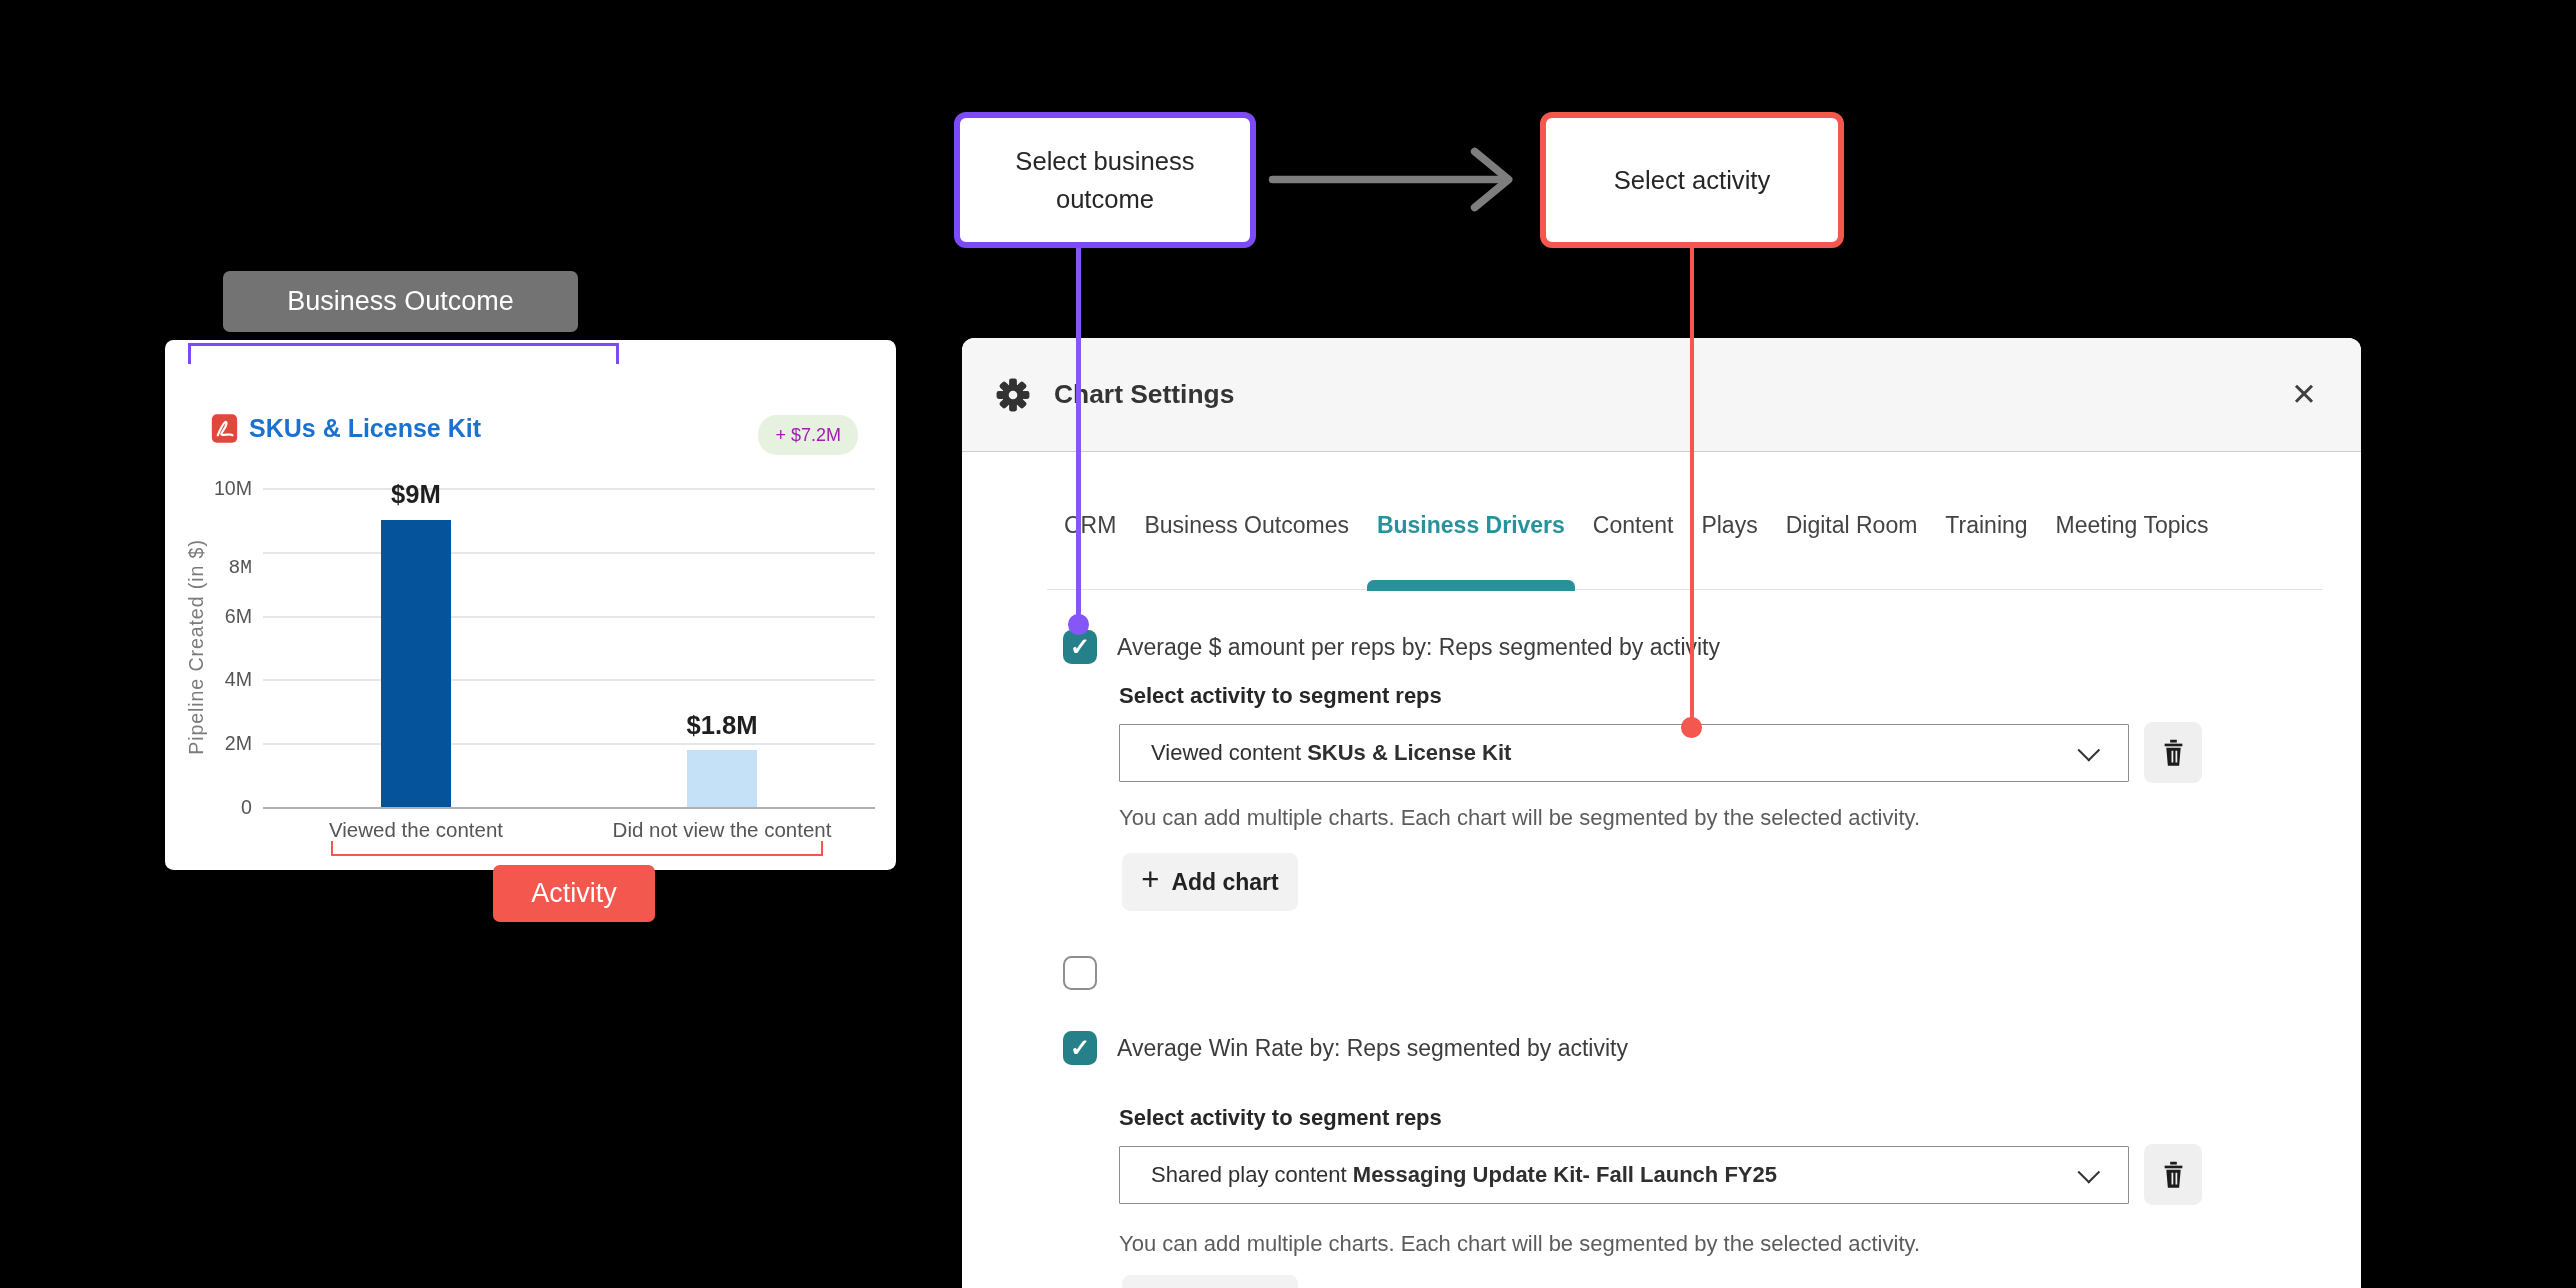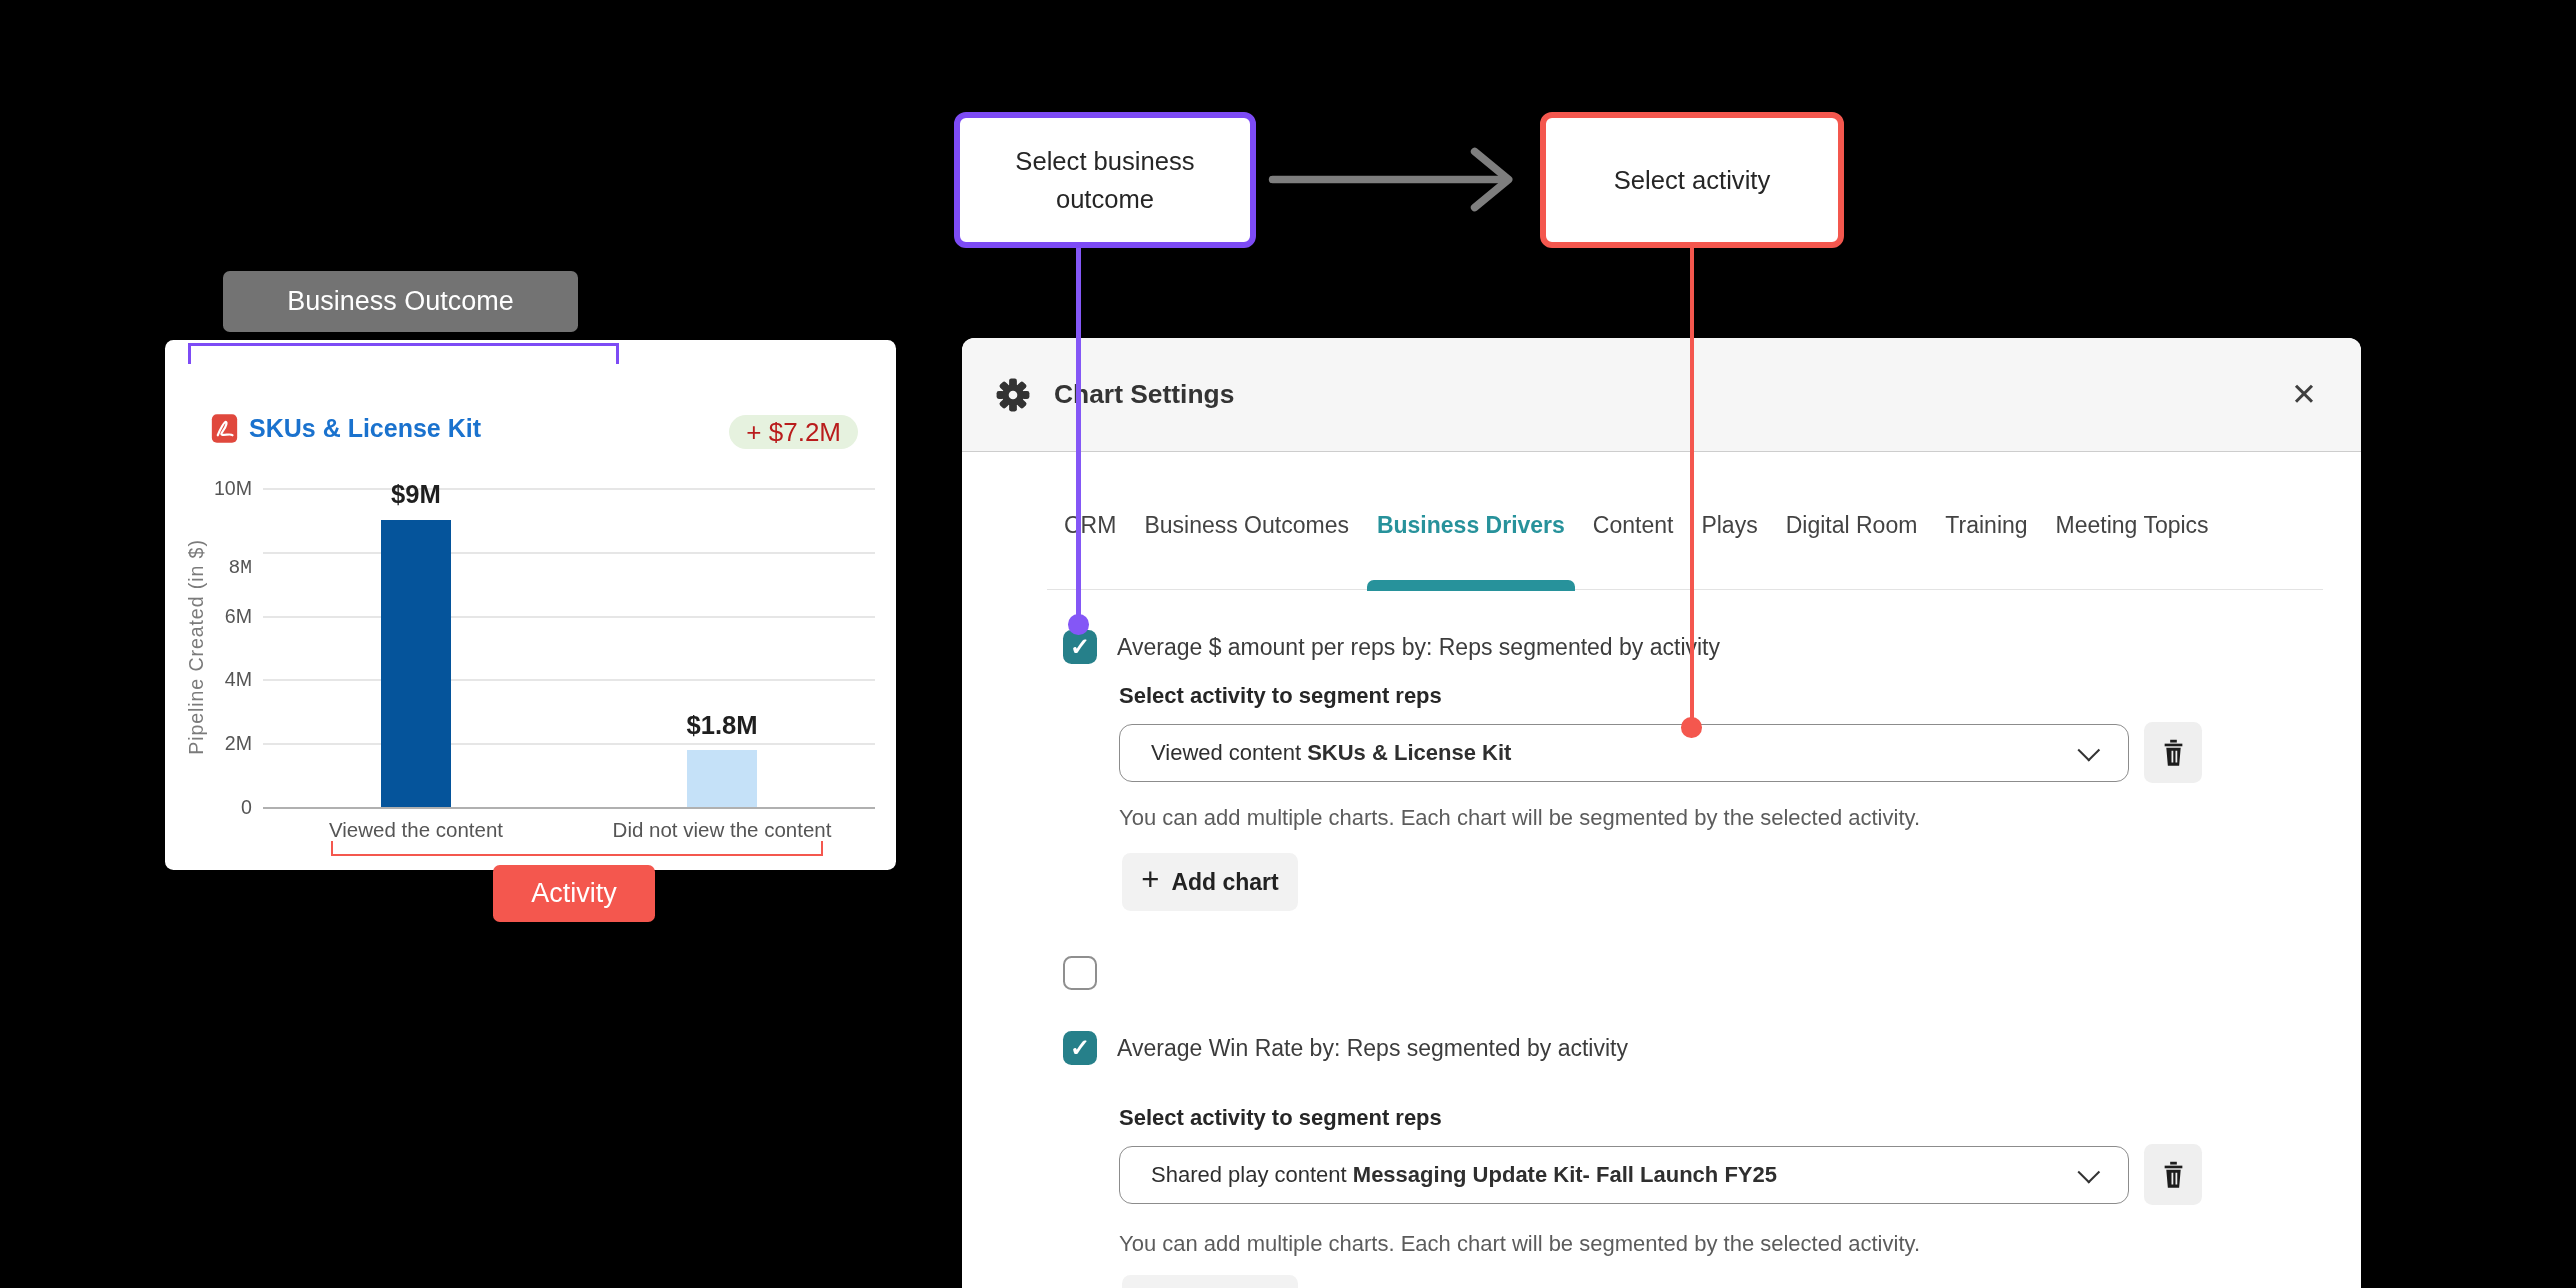--- a/index.html
+++ b/index.html
@@ -31,22 +31,22 @@
   
   #card{position:absolute;left:165px;top:340px;width:731px;height:530px;background:#fff;
     border-radius:8.5px;z-index:2;}
   #card-title{position:absolute;left:46px;top:20.5px;display:flex;align-items:center;gap:13.6px;
     font-size:31px;font-weight:700;color:#232323;white-space:nowrap;}
   .info-icon{width:29px;height:29px;border:2.6px solid #1B74E8;border-radius:50%;color:#1B74E8;
     display:flex;align-items:center;justify-content:center;font-size:18px;font-weight:700;
     font-family:"Liberation Serif",serif;font-style:italic;box-sizing:border-box;}
   #sku-row{position:absolute;left:46px;top:73px;display:flex;align-items:center;gap:11px;}
   #sku-link{font-size:25px;font-weight:700;color:#1A72CE;white-space:nowrap;}
-  #delta-badge{position:absolute;right:38px;top:75px;height:34px;padding:0 17px;background:#E6F2DF;
-    color:#b91c1c;border-radius:19px;font-size:26px;display:flex;align-items:center;}
+  #delta-badge{position:absolute;right:38px;top:75px;height:40px;padding:0 17px;background:#E6F2DF;
+    color:#a21caf;border-radius:19px;font-size:18px;display:flex;align-items:center;}
   #ylab{position:absolute;left:31px;top:307px;transform:translate(-50%,-50%) rotate(-90deg);
     font-size:19.6px;color:#7b7b7b;letter-spacing:0.9px;white-space:nowrap;}
   #yticks{position:absolute;left:0;top:148px;width:87px;height:319px;}
   .ytick{position:absolute;right:0;width:100%;text-align:right;font-size:19.6px;color:#555;
     height:24px;line-height:24px;}
   #plot{position:absolute;left:98px;top:148px;width:612px;height:319px;
     border-bottom:2.6px solid #B0B0B0;text-align:right;}
   .gridline{position:absolute;left:0;right:0;height:1.7px;background:#E6E6E6;}
   .bar{position:absolute;bottom:0;}
   .bar-label{position:absolute;transform:translateX(-50%);font-size:25.6px;font-weight:700;color:#1f1f1f;white-space:nowrap;}
@@ -67,21 +67,21 @@
   .tab.active{color:#27929B;font-weight:700;}
   .tab.active::after{content:"";position:absolute;left:-10.2px;right:-10.2px;bottom:-1.7px;height:11px;
     background:#27929B;border-radius:6.8px 6.8px 0 0;}
   .checkbox{position:absolute;width:34px;height:34px;border-radius:8.5px;box-sizing:border-box;cursor:pointer;}
   .checkbox.checked{background:#26808A;display:flex;align-items:center;justify-content:center;
     color:#fff;font-size:24px;font-weight:700;}
   .checkbox.unchecked{background:#fff;border:2.6px solid #8F8F8F;}
   .row-label{position:absolute;left:155px;font-size:23px;color:#3C3C3C;line-height:34px;white-space:nowrap;}
   .select-label{position:absolute;left:157px;font-size:22px;font-weight:700;color:#262626;}
   .dropdown{position:absolute;left:157px;width:1010px;height:58px;border:1.7px solid #8C8C8C;
-    border-radius:13px;background:#fff;display:flex;align-items:center;padding:0 31px;
+    border-radius:1px;background:#fff;display:flex;align-items:center;padding:0 31px;
     box-sizing:border-box;font-size:22px;color:#2F2F2F;cursor:pointer;white-space:pre;}
   .dropdown b{font-weight:700;}
   .chev{position:absolute;right:31px;top:50%;width:13.6px;height:13.6px;
     border-right:2.6px solid #333;border-bottom:2.6px solid #333;
     transform:translateY(-70%) rotate(45deg);}
   .trash-btn{position:absolute;left:1182px;width:58px;height:61px;background:#EFEFEF;
     border-radius:8.5px;display:flex;align-items:center;justify-content:center;cursor:pointer;}
   .helper{position:absolute;left:157px;font-size:22px;color:#5C5C5C;white-space:nowrap;}
   .add-btn{position:absolute;left:160px;width:176px;height:58px;background:#F2F2F2;border-radius:8.5px;
     display:flex;align-items:center;justify-content:center;gap:12px;font-size:23px;font-weight:600;

